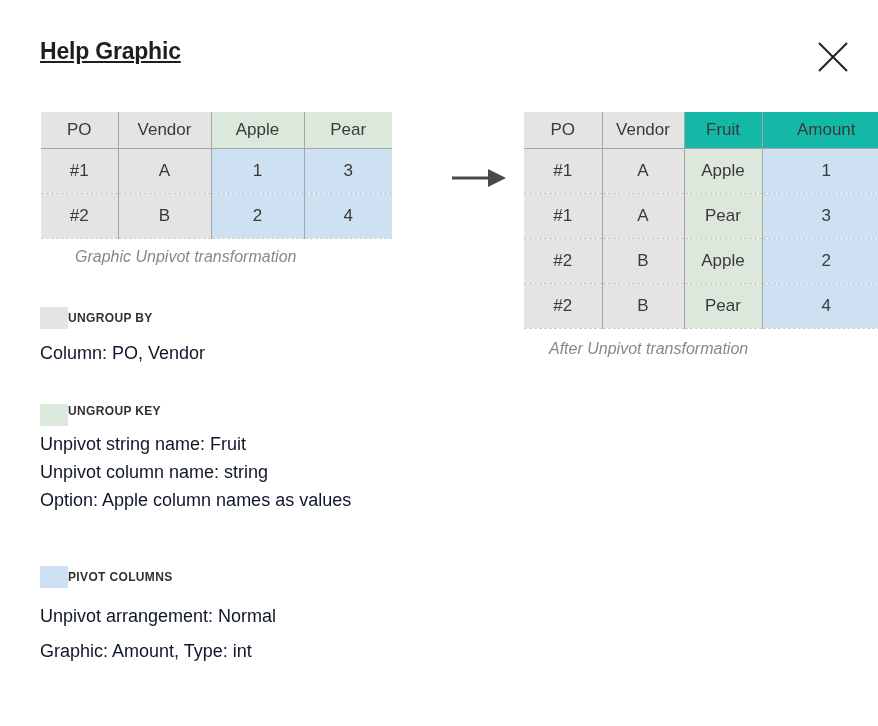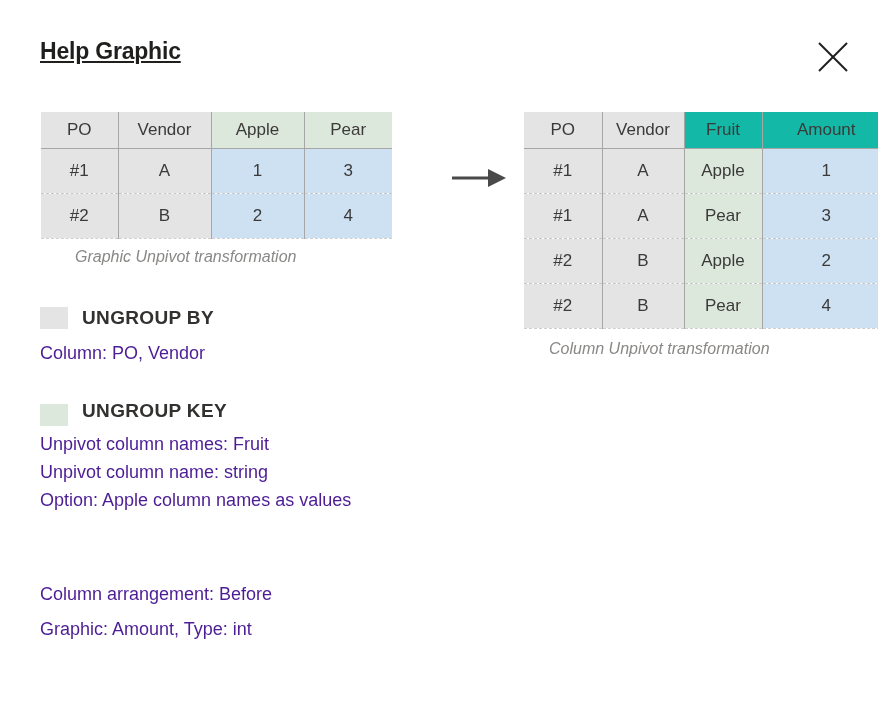--- a/index.html
+++ b/index.html
@@ -109,30 +109,29 @@
     display: flex;
     align-items: center;
     height: 22px;
   }
   .swatch {
     width: 28px;
     height: 22px;
     flex: 0 0 auto;
   }
   .legend-label {
-    margin-left: 14px;
-    font-size: 19px;
+    font-size: 12px;
     font-weight: bold;
     letter-spacing: 0.35px;
     color: #323130;
     white-space: nowrap;
   }
   .legend-line {
     font-size: 18px;
-    color: #4c1d95;
+    color: #0f172a;
     white-space: nowrap;
   }
 
   #legend-ungroup { top: 307px; }
   #legend-ungroup .legend-line { margin-top: 14px; }
 
   #legend-unpivot-key { top: 400px; }
   #legend-unpivot-key .legend-line { margin-top: 12px; }
   #legend-unpivot-key .legend-line + .legend-line { margin-top: 7px; }
 
@@ -224,36 +223,40 @@
       <td class="fill-blue">2</td>
     </tr>
     <tr class="row">
       <td class="fill-gray vsep">#2</td>
       <td class="fill-gray vsep">B</td>
       <td class="fill-green vsep">Pear</td>
       <td class="fill-blue">4</td>
     </tr>
   </tbody>
 </table>
-<div class="caption" id="caption-after">Column Unpivot transformation</div>
+<div class="caption" id="caption-after">After Unpivot transformation</div>
 
 <div class="legend-block" id="legend-ungroup">
   <div class="legend-head">
     <div class="swatch fill-gray"></div>
     <div class="legend-label">UNGROUP BY</div>
   </div>
   <div class="legend-line">Column: PO, Vendor</div>
 </div>
 
 <div class="legend-block" id="legend-unpivot-key">
   <div class="legend-head">
     <div class="swatch fill-green"></div>
     <div class="legend-label">UNGROUP KEY</div>
   </div>
-  <div class="legend-line">Unpivot column names: Fruit</div>
+  <div class="legend-line">Unpivot string name: Fruit</div>
   <div class="legend-line">Unpivot column name: string</div>
   <div class="legend-line">Option: Apple column names as values</div>
 </div>
 
 <div class="legend-block" id="legend-pivot-columns">
-  <div class="legend-line">Column arrangement: Before</div>
+  <div class="legend-head">
+    <div class="swatch fill-blue"></div>
+    <div class="legend-label">PIVOT COLUMNS</div>
+  </div>
+  <div class="legend-line">Unpivot arrangement: Normal</div>
   <div class="legend-line">Graphic: Amount, Type: int</div>
 </div>
 
 </body></html>

